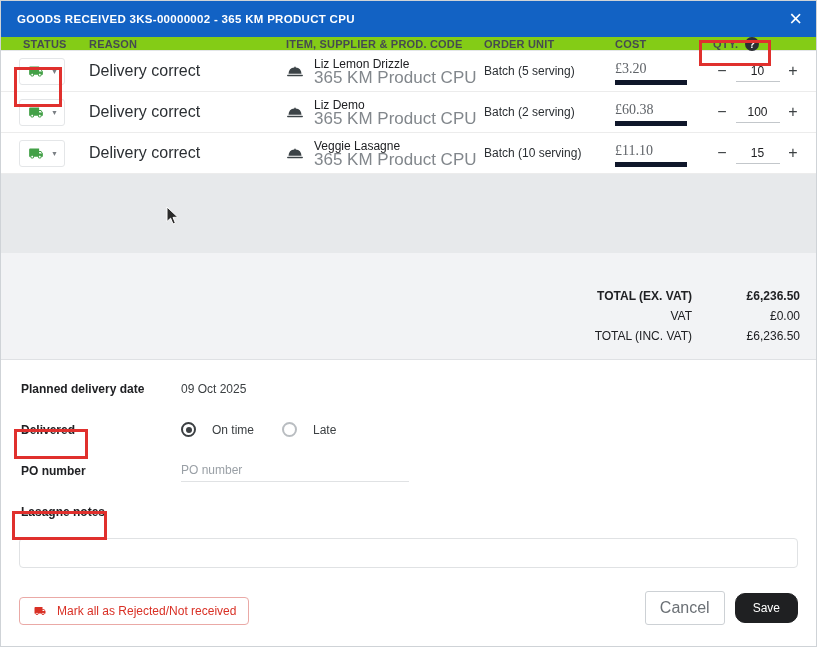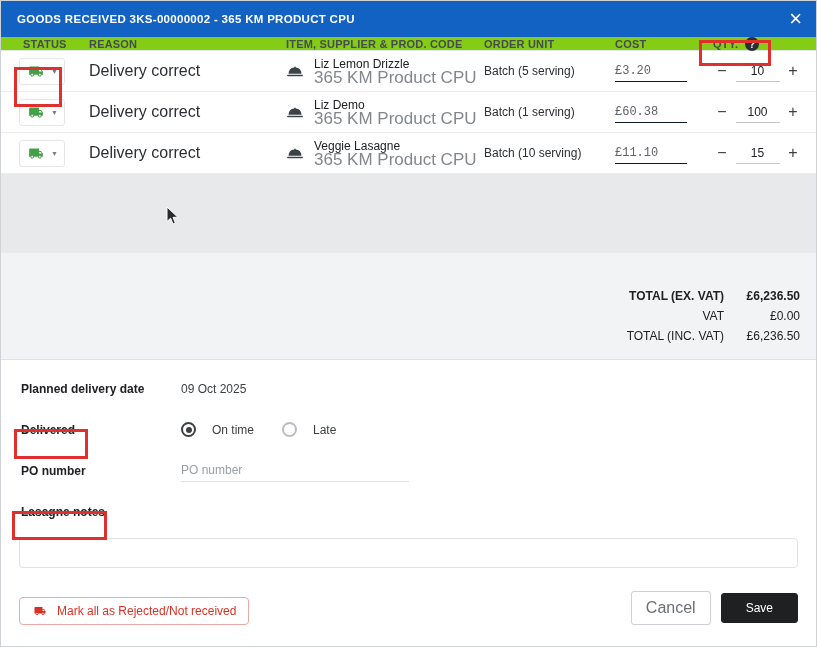--- a/index.html
+++ b/index.html
@@ -38,35 +38,35 @@
     padding:5px 6px; cursor:pointer; margin-left:2px;
   }
   .caret { font-size:7px; color:#7a7f84; }
   .reason-text { font-size:16px; color:#2b2f33; }
   .item-cell { display:flex; align-items:center; gap:10px; }
   .item-lines { display:flex; flex-direction:column; line-height:14px; }
   .item-name { font-size:12px; color:#202124; }
   .item-code { font-size:17px; color:#82878c; }
   .unit-text { font-size:12px; color:#2b2f33; }
   .cost-input {
-    width:72px; border:none; border-bottom:1px solid #0f172a; background:transparent;
-    font-size:12px; color:#5f6368; font-family:Liberation Mono, monospace; padding:3px 0;
+    width:72px; border:none; border-bottom:5px solid #0f172a; background:transparent;
+    font-size:14px; color:#5f6368; font-family:Liberation Serif, serif; padding:3px 0;
   }
   .qty-cell { display:flex; align-items:center; justify-content:space-between; padding-left:2px; }
   .step-btn { font-size:16px; color:#3c4043; cursor:pointer; width:14px; text-align:center; line-height:1; }
   .qty-input {
     width:44px; text-align:center; border:none; border-bottom:1px solid #c3c7cb;
     background:transparent; font-size:12px; color:#202124; font-family:"Liberation Sans",sans-serif; padding:3px 0;
   }
   
   .filler { height:79px; background:#e7e9eb; }
   .totals { height:107px; background:#f2f3f5; border-bottom:1px solid #dfe1e4; padding:36px 16px 0; }
   .total-row { display:flex; justify-content:flex-end; align-items:baseline; height:20px; }
   .total-label { font-size:12px; color:#202124; }
-  .total-value { width:76px; text-align:right; font-size:12px; color:#202124; }
+  .total-value { width:76px; text-align:right; font-size:12px; color:#202124;margin-left:32px; }
   .total-row.bold .total-label, .total-row.bold .total-value { font-weight:700; }
   
   .form-area { background:#fff; padding-top:8px; }
   .form-row { display:flex; align-items:center; height:41px; padding:0 20px; }
   .form-label { width:160px; font-size:12px; font-weight:700; color:#202124; }
   .form-value { font-size:12px; color:#3c4043; }
   .radio-group { display:flex; align-items:center; gap:28px; }
   .radio-opt { display:flex; align-items:center; gap:16px; cursor:pointer; }
   .radio-circle { width:15px; height:15px; border-radius:50%; border:2px solid #b9bdc1; position:relative; }
   .radio-circle.checked { border-color:#3c4043; }
@@ -91,22 +91,22 @@
     display:inline-flex; align-items:center; gap:9px; background:#fff;
     border:1px solid #eaa9a6; border-radius:4px; padding:6px 12px; cursor:pointer;
   }
   .reject-label { font-size:12px; color:#d93025; }
   .footer-right { display:flex; align-items:center; gap:10px; }
   .cancel-btn {
     background:#fff; border:1px solid #cdd1d5; border-radius:3px; color:#6b7075;
     font-size:16px; padding:7px 14px; cursor:pointer; font-family:"Liberation Sans",sans-serif;
   }
   .save-btn {
-    background:#1f2022; border:1px solid #1f2022; border-radius:3px; color:#fff;
-    font-size:12px; padding:7px 24px; cursor:pointer; font-family:"Liberation Sans",sans-serif;
+    background:#1f2022; border:1px solid #1f2022; border-radius:10px; color:#fff;
+    font-size:12px; padding:7px 17px; cursor:pointer; font-family:"Liberation Sans",sans-serif;
   }
   
   .annotation { position:absolute; border:3px solid #e0302d; pointer-events:none; }
   .ann-qty { left:698px; top:39px; width:72px; height:26px; }
   .ann-status { left:13px; top:66px; width:48px; height:40px; }
   .ann-delivered { left:13px; top:428px; width:74px; height:30px; }
   .ann-notes { left:11px; top:510px; width:95px; height:29px; }
   .cursor { position:absolute; left:165px; top:205px; pointer-events:none; }
 </style>
 </head>
@@ -175,21 +175,21 @@
     <span class="item-cell">
       <svg width="18" height="13" viewBox="0 0 24 18">
           <path fill="#3c4347" d="M12 2c.55 0 1 .45 1 1v.55A9 9 0 0 1 21 12H3a9 9 0 0 1 8-8.45V3c0-.55.45-1 1-1z"></path>
           <rect x="1" y="13.5" width="22" height="2" rx="1" fill="#3c4347"></rect>
         </svg>
       <span class="item-lines">
         <span class="item-name">Liz Demo</span>
         <span class="item-code">365 KM Product CPU</span>
       </span>
     </span>
-    <span class="unit-text">Batch (1 serving)</span>
+    <span class="unit-text">Batch (2 serving)</span>
     <span><input class="cost-input" value="£60.38" style=""></span>
     <span class="qty-cell">
       <span class="step-btn">−</span>
       <input class="qty-input" value="100" style="">
       <span class="step-btn">+</span>
     </span>
   </div>
 
   <div class="t-row">
     <span>

